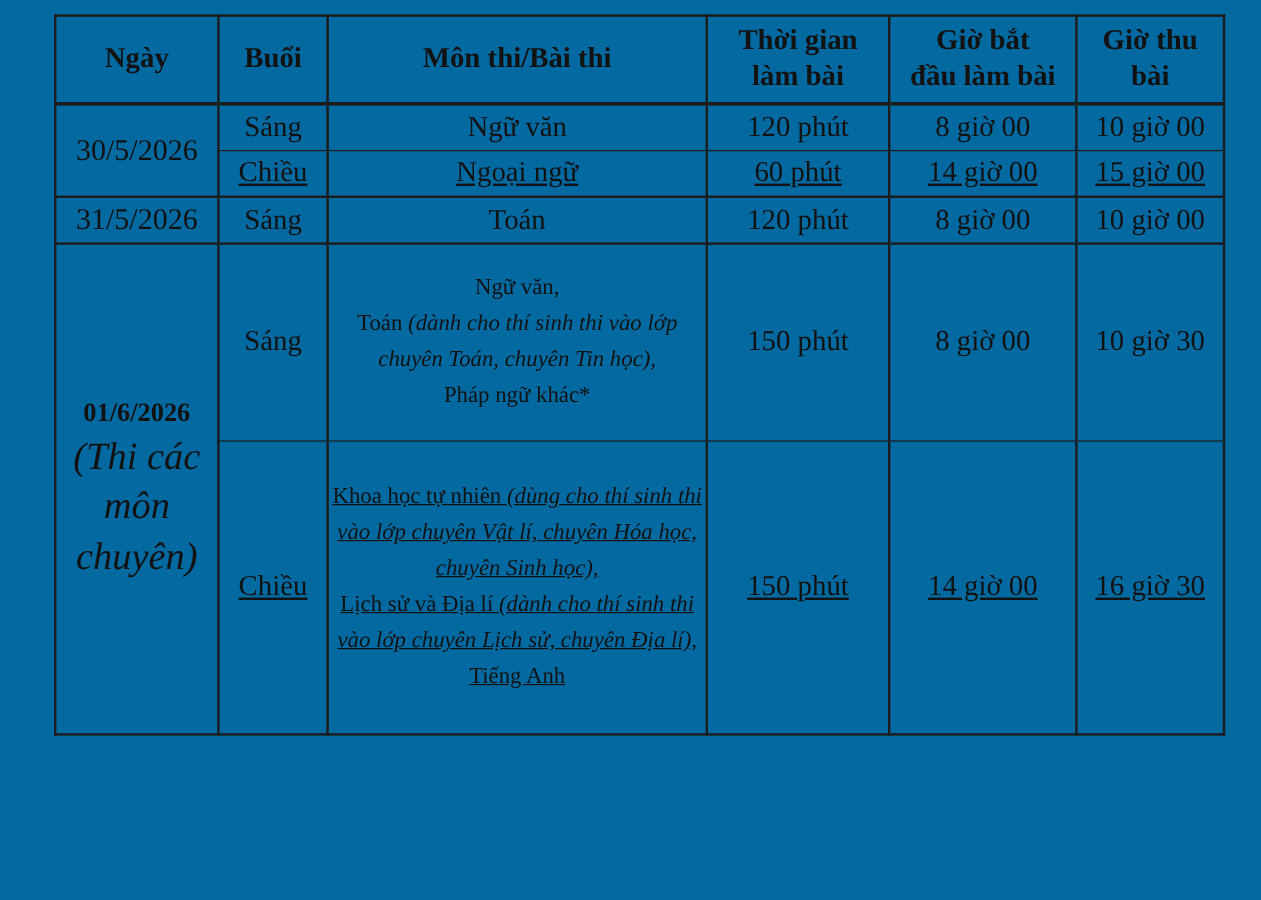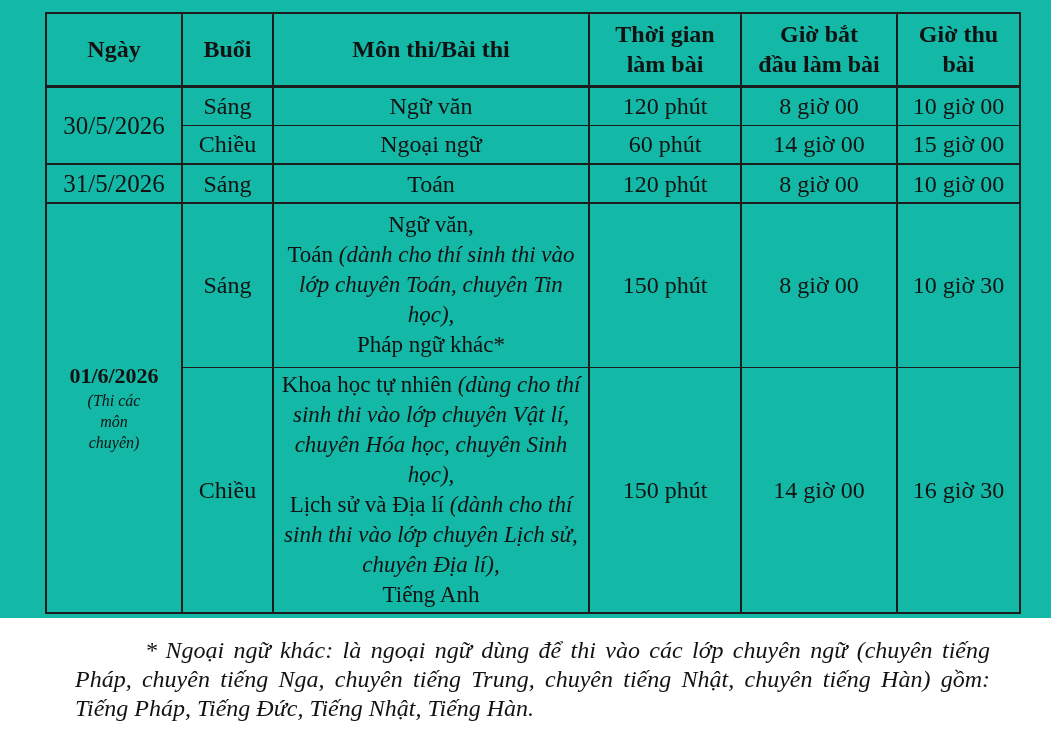--- a/index.html
+++ b/index.html
@@ -5,23 +5,23 @@
   * { box-sizing: border-box; margin: 0; padding: 0; }
   html, body { width: 1051px; height: 750px; }
   body {
     background: #ffffff;
     color: #121212;
     font-family: "Liberation Serif", "DejaVu Serif", serif;
     overflow: hidden;
   }
   .sheet {
     width: 1051px;
-    height: 618px;
+    height: 750px;
     padding: 12px 0 0 45px;
-    background: #14b8a6;
+    background: #0369a1;
   }
 
   table.schedule {
     border-collapse: collapse;
     table-layout: fixed;
     width: 974px;
   }
   .schedule th, .schedule td {
     border: 2px solid #1c1c1c;
     text-align: center;
@@ -39,35 +39,35 @@
   }
   tr.r-small { height: 39px; }
   tr.r-big1  { height: 164px; }
   tr.r-big2  { height: 245px; }
 
   td.date-cell { font-weight: normal; font-size: 25px; }
   .date-main { font-weight: bold; font-size: 22px; }
   .date-sub {
     font-weight: normal;
     font-style: italic;
-    font-size: 16px;
+    font-size: 32px;
     white-space: pre-line;
     line-height: 1.3;
     margin-top: 2px;
   }
   td.subject-multi {
-    font-size: 23px;
+    font-size: 19px;
     line-height: 30px;
     padding: 2px 2px;
   }
   td.subject-multi i { font-style: italic; }
 
   
   td.thin-bottom { border-bottom-width: 1px; }
-  td.thin-top    { border-top-width: 1px; }
+  td.thin-top    { border-top-width: 1px; text-decoration: underline; }
 
   .footnote {
     font-style: italic;
     font-size: 24px;
     line-height: 29px;
     text-align: justify;
     text-indent: 70px;
     margin: 22px 61px 0 30px;
   }
   .footnote .marker { margin-right: 0.35em; }
@@ -142,17 +142,14 @@
       <tr class="r-big2">
         <td class="thin-top">Chiều</td>
         <td class="thin-top subject-multi"><span>Khoa học tự nhiên </span><i>(dùng cho thí sinh thi vào lớp chuyên Vật lí, chuyên Hóa học, chuyên Sinh học),</i><br><span>Lịch sử và Địa lí </span><i>(dành cho thí sinh thi vào lớp chuyên Lịch sử, chuyên Địa lí),</i><br><span>Tiếng Anh</span></td>
         <td class="thin-top">150 phút</td>
         <td class="thin-top">14 giờ 00</td>
         <td class="thin-top">16 giờ 30</td>
       </tr>
     </tbody>
   </table>
 
-  <p class="footnote">
-    <span class="marker">*</span><span>Ngoại ngữ khác: là ngoại ngữ dùng để thi vào các lớp chuyên ngữ (chuyên tiếng Pháp, chuyên tiếng Nga, chuyên tiếng Trung, chuyên tiếng Nhật, chuyên tiếng Hàn) gồm: Tiếng Pháp, Tiếng Đức, Tiếng Nhật, Tiếng Hàn.</span>
-  </p>
 
 </div>
 
 </body></html>

